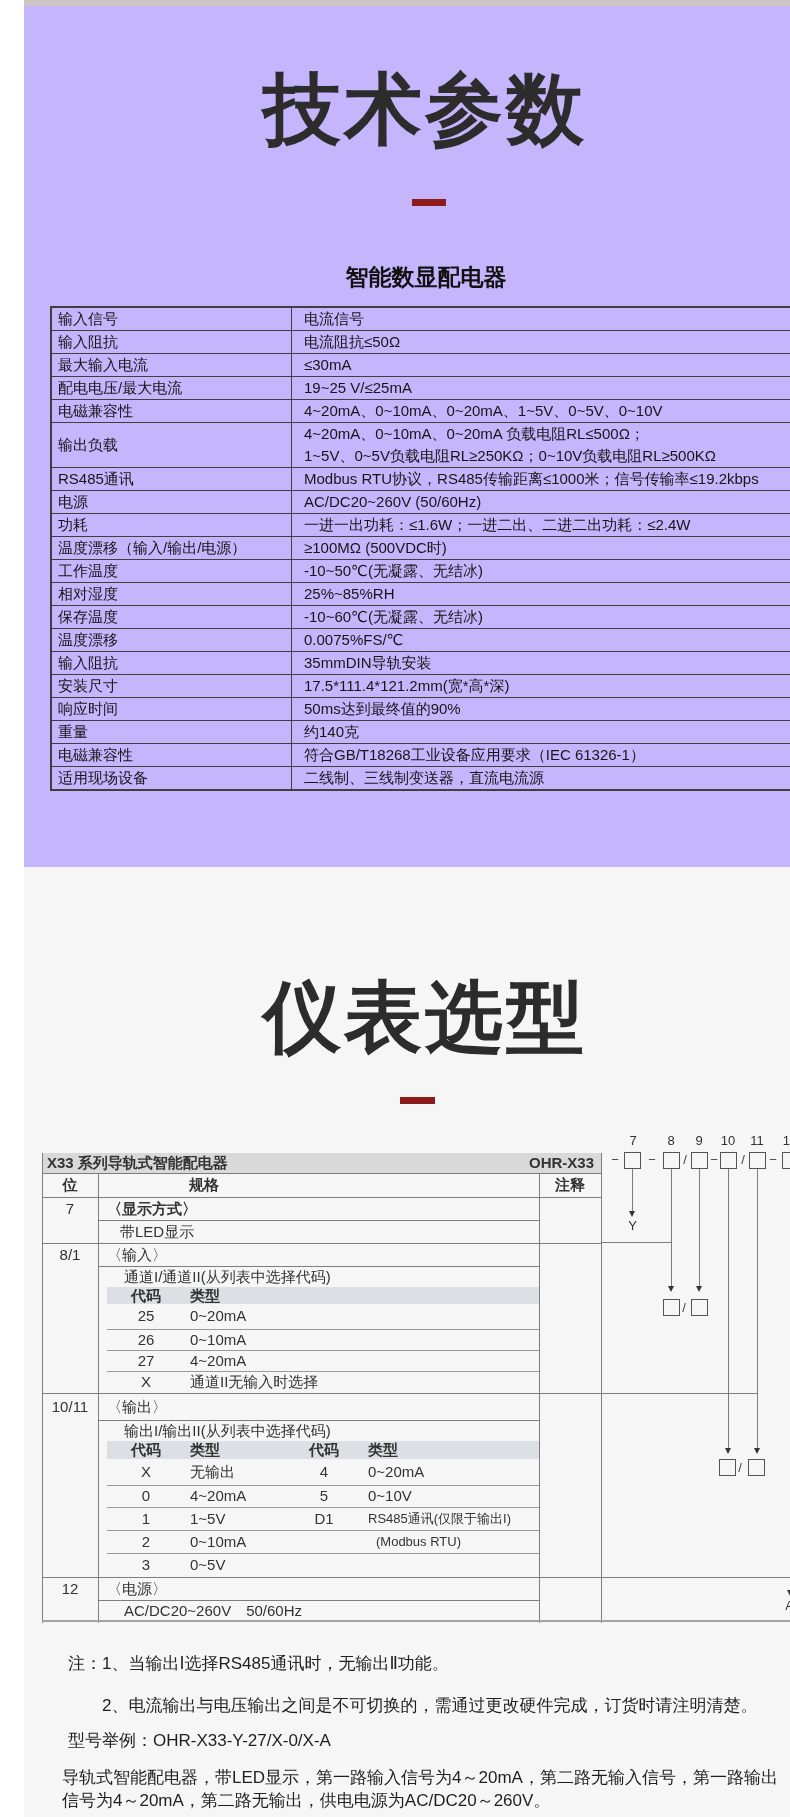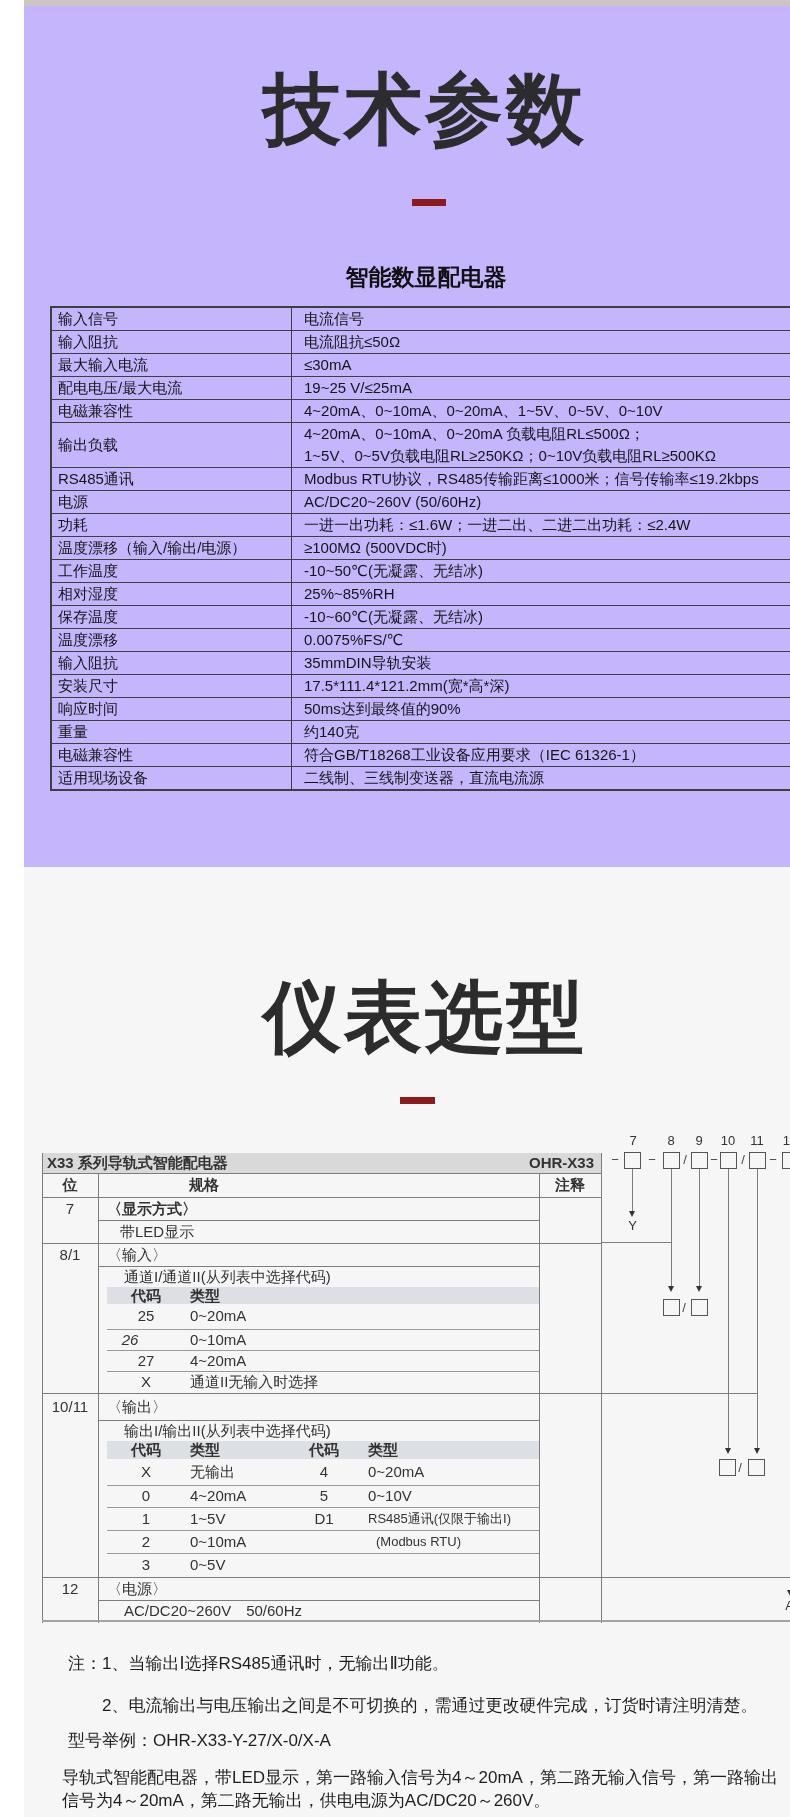--- a/index.html
+++ b/index.html
@@ -186,21 +186,21 @@
     <div class="sc" style="left:65px;top:44px;line-height:23px;font-weight:bold;">〈显示方式〉</div>
     <div class="sc" style="left:78px;top:67px;line-height:23px;">带LED显示</div>
 
     <div class="sc" style="left:65px;top:90px;line-height:23px;text-align:center;">〈输入〉</div>
     <div class="sc" style="left:82px;top:113px;line-height:21px;">通道I/通道II(从列表中选择代码)</div>
     <div class="band" style="top:134px;height:17px;"></div>
     <div class="sc bold ctr" style="left:84px;top:134px;width:40px;line-height:17px;">代码</div>
     <div class="sc bold" style="left:148px;top:134px;line-height:17px;">类型</div>
     <div class="sc ctr" style="left:84px;top:150px;width:40px;line-height:26px;">25</div>
     <div class="sc" style="left:148px;top:150px;line-height:26px;">0~20mA</div>
-    <div class="sc ctr" style="left:68px;top:176px;width:40px;line-height:21px;font-style:italic;">26</div>
+    <div class="sc ctr" style="left:84px;top:176px;width:40px;line-height:21px;">26</div>
     <div class="sc" style="left:148px;top:176px;line-height:21px;">0~10mA</div>
     <div class="sc ctr" style="left:84px;top:197px;width:40px;line-height:21px;">27</div>
     <div class="sc" style="left:148px;top:197px;line-height:21px;">4~20mA</div>
     <div class="sc ctr" style="left:84px;top:218px;width:40px;line-height:22px;">X</div>
     <div class="sc" style="left:148px;top:218px;line-height:22px;">通道II无输入时选择</div>
 
     <div class="sc" style="left:65px;top:240px;line-height:27px;">〈输出〉</div>
     <div class="sc" style="left:82px;top:267px;line-height:21px;">输出I/输出II(从列表中选择代码)</div>
     <div class="band" style="top:288px;height:18px;"></div>
     <div class="sc bold ctr" style="left:84px;top:288px;width:40px;line-height:18px;">代码</div>

